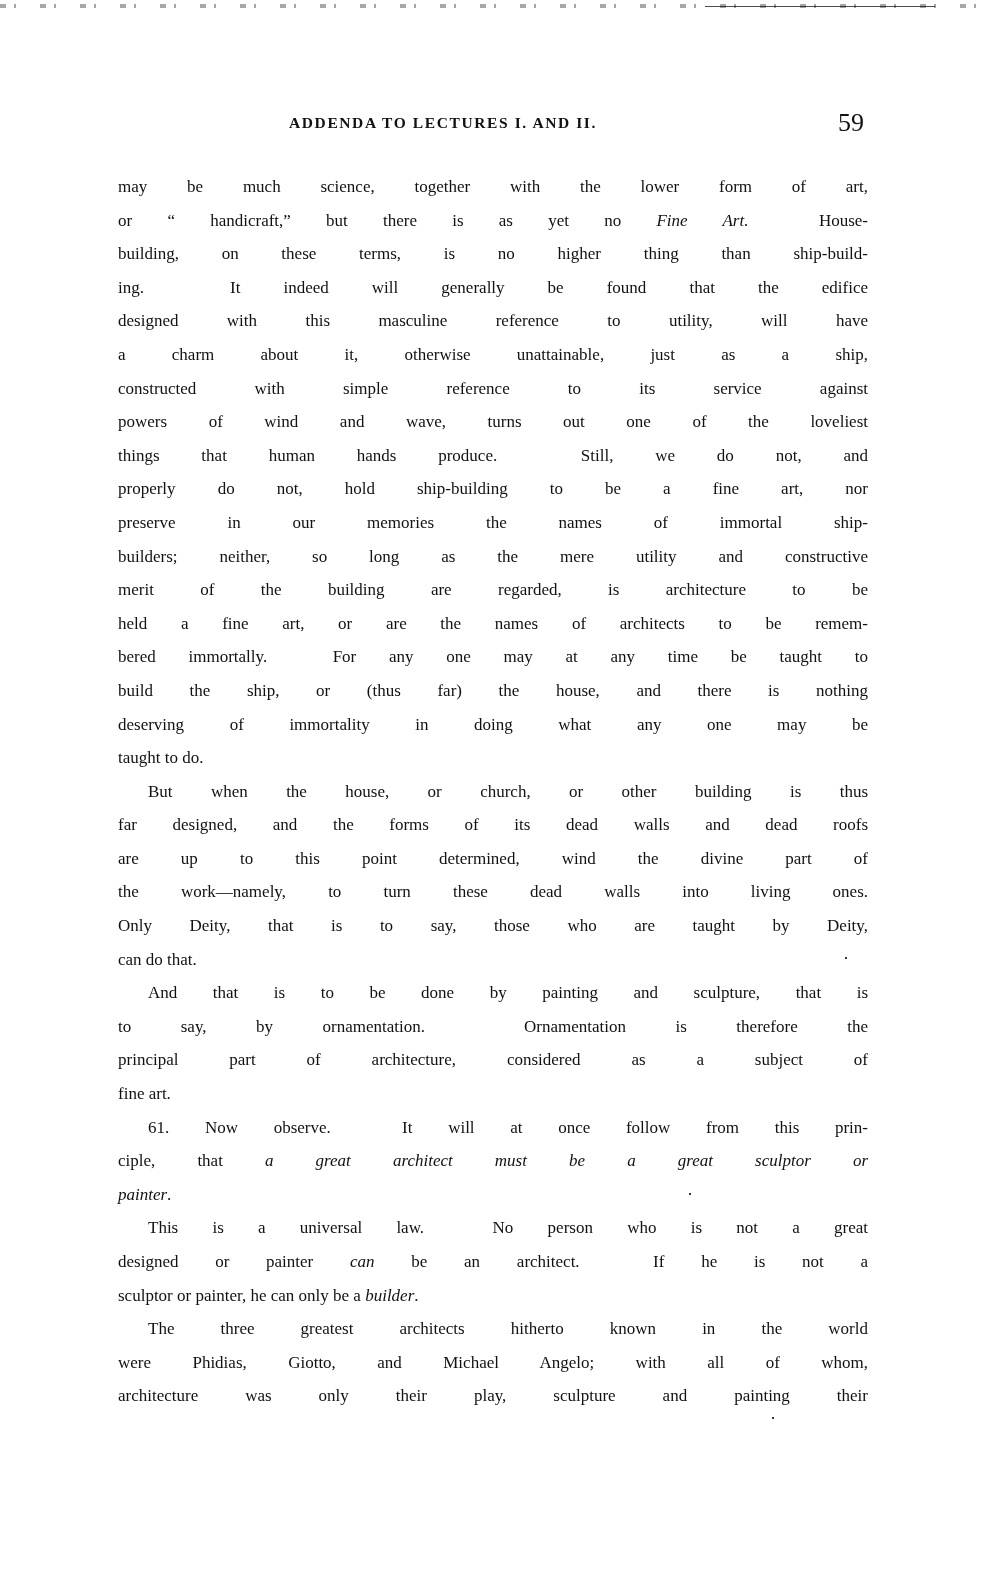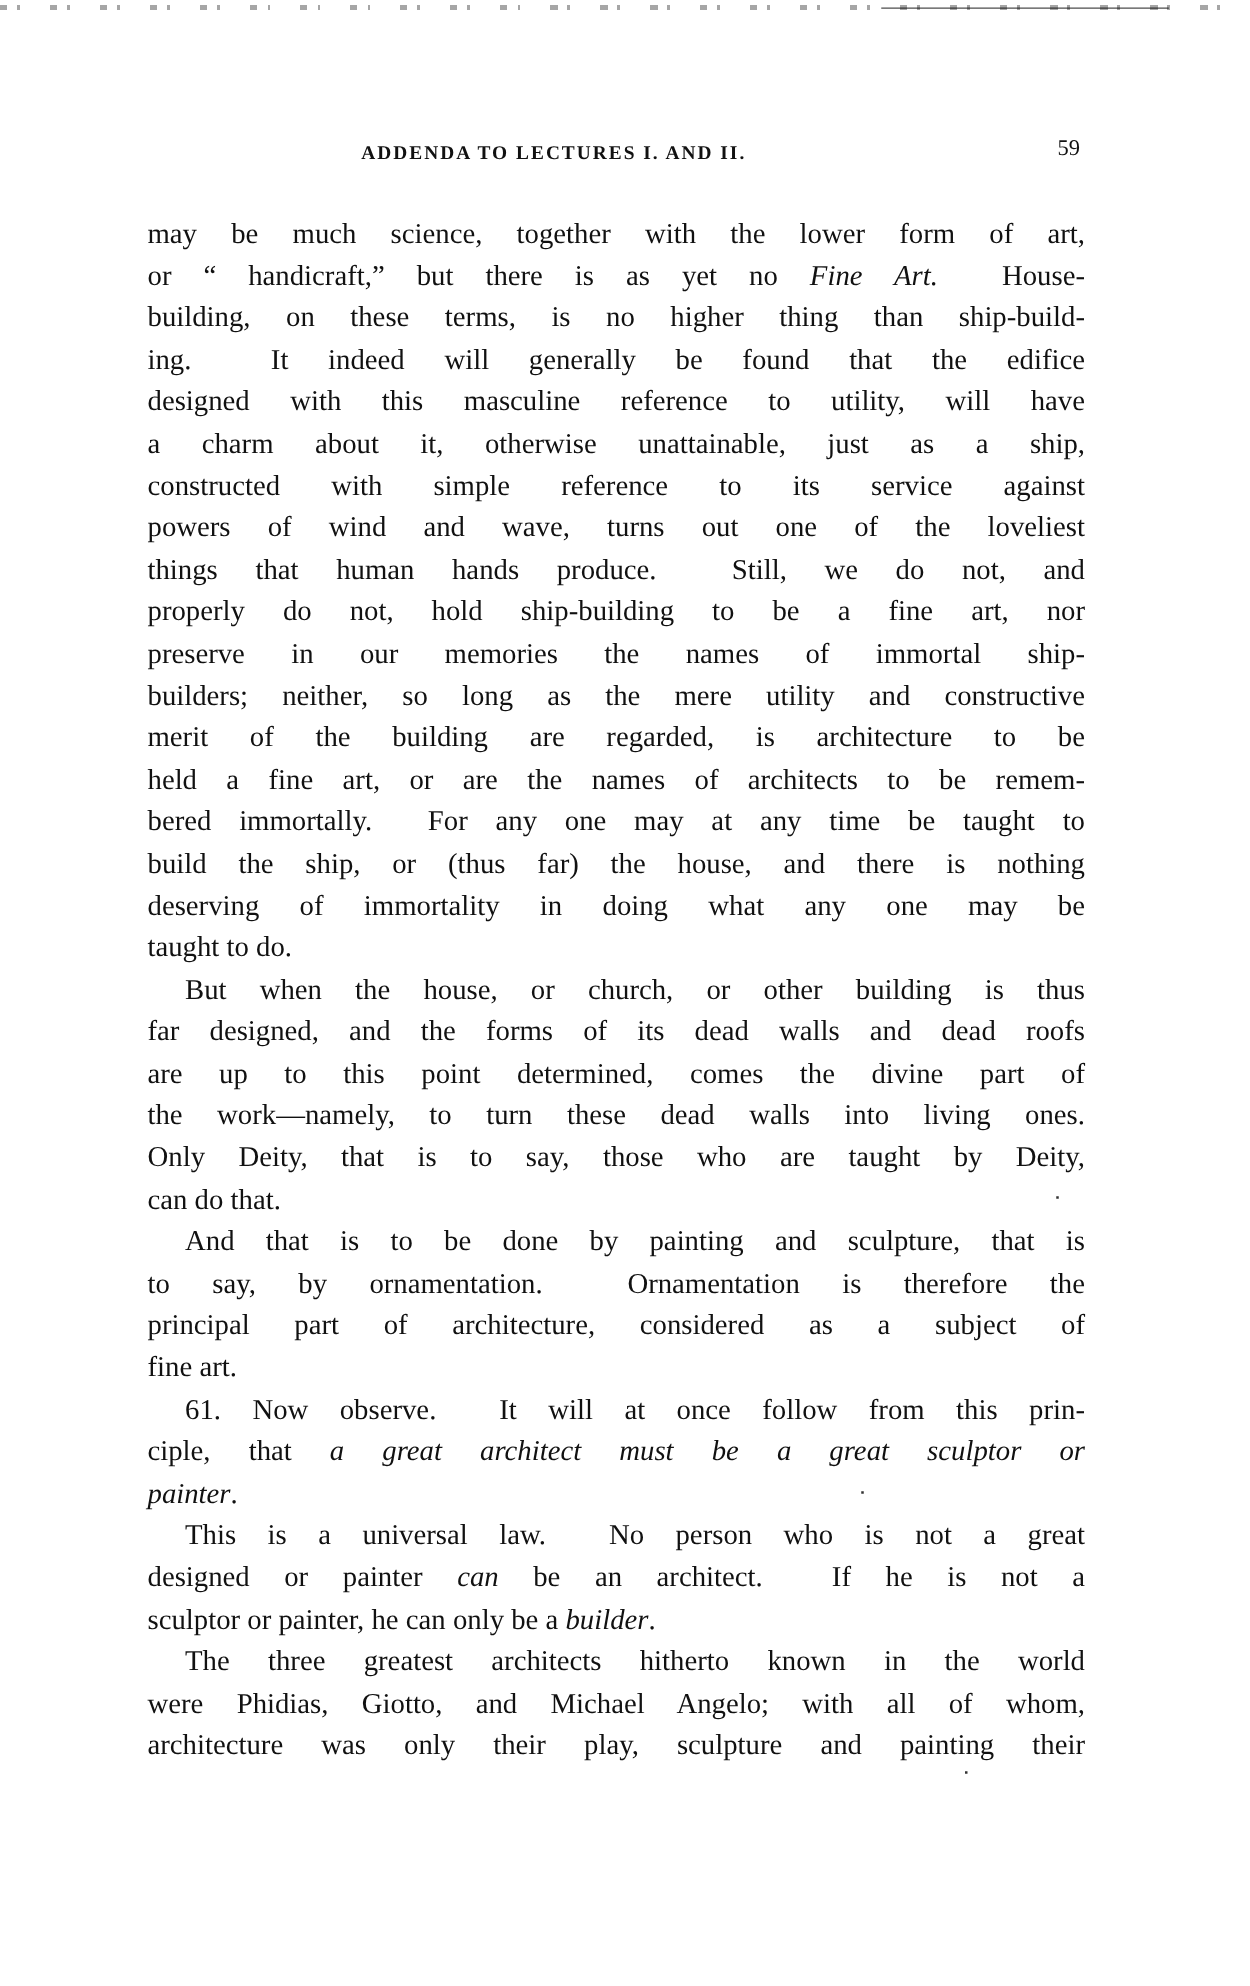--- a/index.html
+++ b/index.html
@@ -13,25 +13,25 @@
     .header {
       position: absolute; top: 108px; left: 118px; width: 750px; height: 30px;
       font-family: Liberation Serif, serif; color: #111;
     }
     .running-head {
       position: absolute; left: 171px; top: 6px;
       font-size: 15.5px; font-weight: bold; letter-spacing: 1.6px;
     }
     .page-number {
       position: absolute; right: 4px; top: 0;
-      font-size: 18px;
+      font-size: 26px;
     }
     .text-block {
       position: absolute; top: 170px; left: 118px; width: 750px;
-      font-family: "Liberation Serif", serif; font-size: 23px; line-height: 33.6px;
+      font-family: "Liberation Serif", serif; font-size: 17px; line-height: 33.6px;
       color: #111; text-align: justify;
     }
     .line { display: block; text-align: justify; text-align-last: justify; white-space: nowrap; height: 33.6px; }
     .line.last { text-align-last: left; }
     .line.indent { padding-left: 30px; }
     .line span { white-space: pre; }
     em { font-style: italic; }
     .stray-dot { position: absolute; width: 2px; height: 2px; background: #333; }
   </style>
 </head>
@@ -59,21 +59,21 @@
     <div class="line"><span>preserve in our memories the names of immortal ship-</span></div>
     <div class="line"><span>builders; neither, so long as the mere utility and constructive</span></div>
     <div class="line"><span>merit of the building are regarded, is architecture to be</span></div>
     <div class="line"><span>held a fine art, or are the names of architects to be remem-</span></div>
     <div class="line"><span>bered immortally.  For any one may at any time be taught to</span></div>
     <div class="line"><span>build the ship, or (thus far) the house, and there is nothing</span></div>
     <div class="line"><span>deserving of immortality in doing what any one may be</span></div>
     <div class="line last"><span>taught to do.</span></div>
     <div class="line indent"><span>But when the house, or church, or other building is thus</span></div>
     <div class="line"><span>far designed, and the forms of its dead walls and dead roofs</span></div>
-    <div class="line"><span>are up to this point determined, comes the divine part of</span></div>
+    <div class="line"><span>are up to this point determined, wind the divine part of</span></div>
     <div class="line"><span>the work—namely, to turn these dead walls into living ones.</span></div>
     <div class="line"><span>Only Deity, that is to say, those who are taught by Deity,</span></div>
     <div class="line last"><span>can do that.</span></div>
     <div class="line indent"><span>And that is to be done by painting and sculpture, that is</span></div>
     <div class="line"><span>to say, by ornamentation.  Ornamentation is therefore the</span></div>
     <div class="line"><span>principal part of architecture, considered as a subject of</span></div>
     <div class="line last"><span>fine art.</span></div>
     <div class="line indent"><span>61. Now observe.  It will at once follow from this prin-</span></div>
     <div class="line"><span>ciple, that </span><em>a great architect must be a great sculptor or</em></div>
     <div class="line last"><em>painter</em><span>.</span></div>

